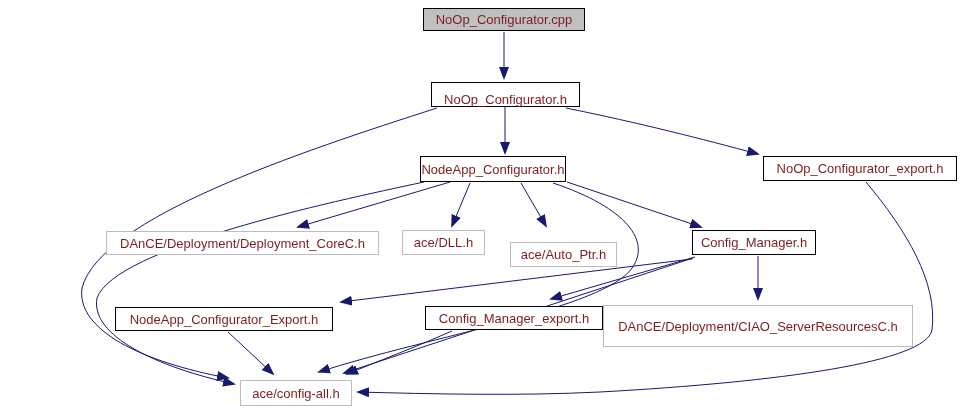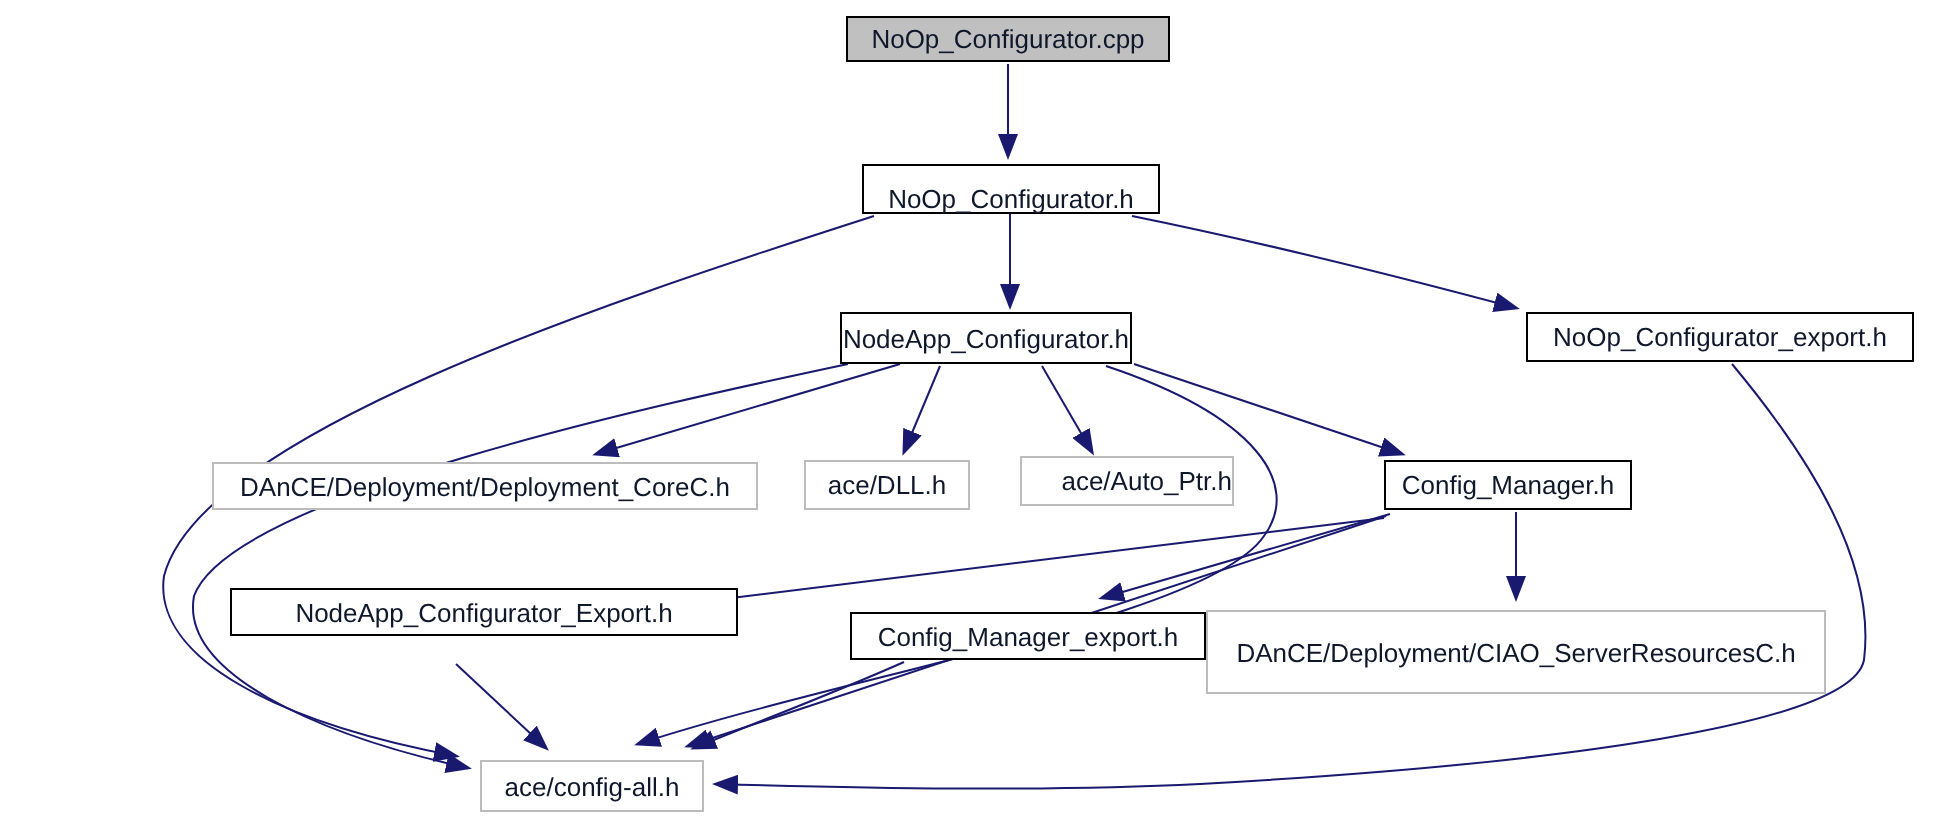--- a/index.html
+++ b/index.html
@@ -11,21 +11,21 @@
     font-family:"Liberation Sans", sans-serif;
   }
   #edge-layer{position:absolute;left:0;top:0;width:969px;height:411px;}
   #node-layer{position:absolute;left:0;top:0;width:969px;height:411px;}
   .node{
     position:absolute;
     box-sizing:border-box;
     display:flex;align-items:center;justify-content:center;
     background:#ffffff;
     border:1px solid #000000;
-    color:#0f172a;
+    color:#7f1d1d;
     font-size:13px;line-height:1;
     white-space:nowrap;
     cursor:pointer;
   }
   .node.external{border-color:#bcbcbc;cursor:default;}
   .node.current{background:#c0c0c0;cursor:default;}
   .edge{stroke:#191970;stroke-width:1;fill:none;}
 </style>
 </head>
 <body>
@@ -69,27 +69,27 @@
       </div>
       <div class="node internal" style="left: 763px; top: 156px; width: 194px; height: 25px;">
         <span>NoOp_Configurator_export.h</span>
       </div>
       <div class="node external" style="left: 106px; top: 231px; width: 273px; height: 24px;">
         <span>DAnCE/Deployment/Deployment_CoreC.h</span>
       </div>
       <div class="node external" style="left: 402px; top: 230px; width: 83px; height: 25px;">
         <span>ace/DLL.h</span>
       </div>
-      <div class="node external" style="left: 510px; top: 228px; width: 107px; height: 25px; justify-content: flex-end;">
+      <div class="node external" style="left: 510px; top: 242px; width: 107px; height: 25px;">
         <span>ace/Auto_Ptr.h</span>
       </div>
       <div class="node internal" style="left: 692px; top: 230px; width: 124px; height: 25px;">
         <span>Config_Manager.h</span>
       </div>
-      <div class="node internal" style="left: 115px; top: 294px; width: 254px; height: 24px;">
+      <div class="node internal" style="left: 115px; top: 307px; width: 218px; height: 24px;">
         <span>NodeApp_Configurator_Export.h</span>
       </div>
       <div class="node internal" style="left: 405px; top: 306px; width: 178px; height: 24px; margin-left: 20px;">
         <span>Config_Manager_export.h</span>
       </div>
       <div class="node external" style="left: 603px; top: 305px; width: 310px; height: 42px;">
         <span>DAnCE/Deployment/CIAO_ServerResourcesC.h</span>
       </div>
       <div class="node external" style="left: 240px; top: 380px; width: 112px; height: 26px;">
         <span>ace/config-all.h</span>

